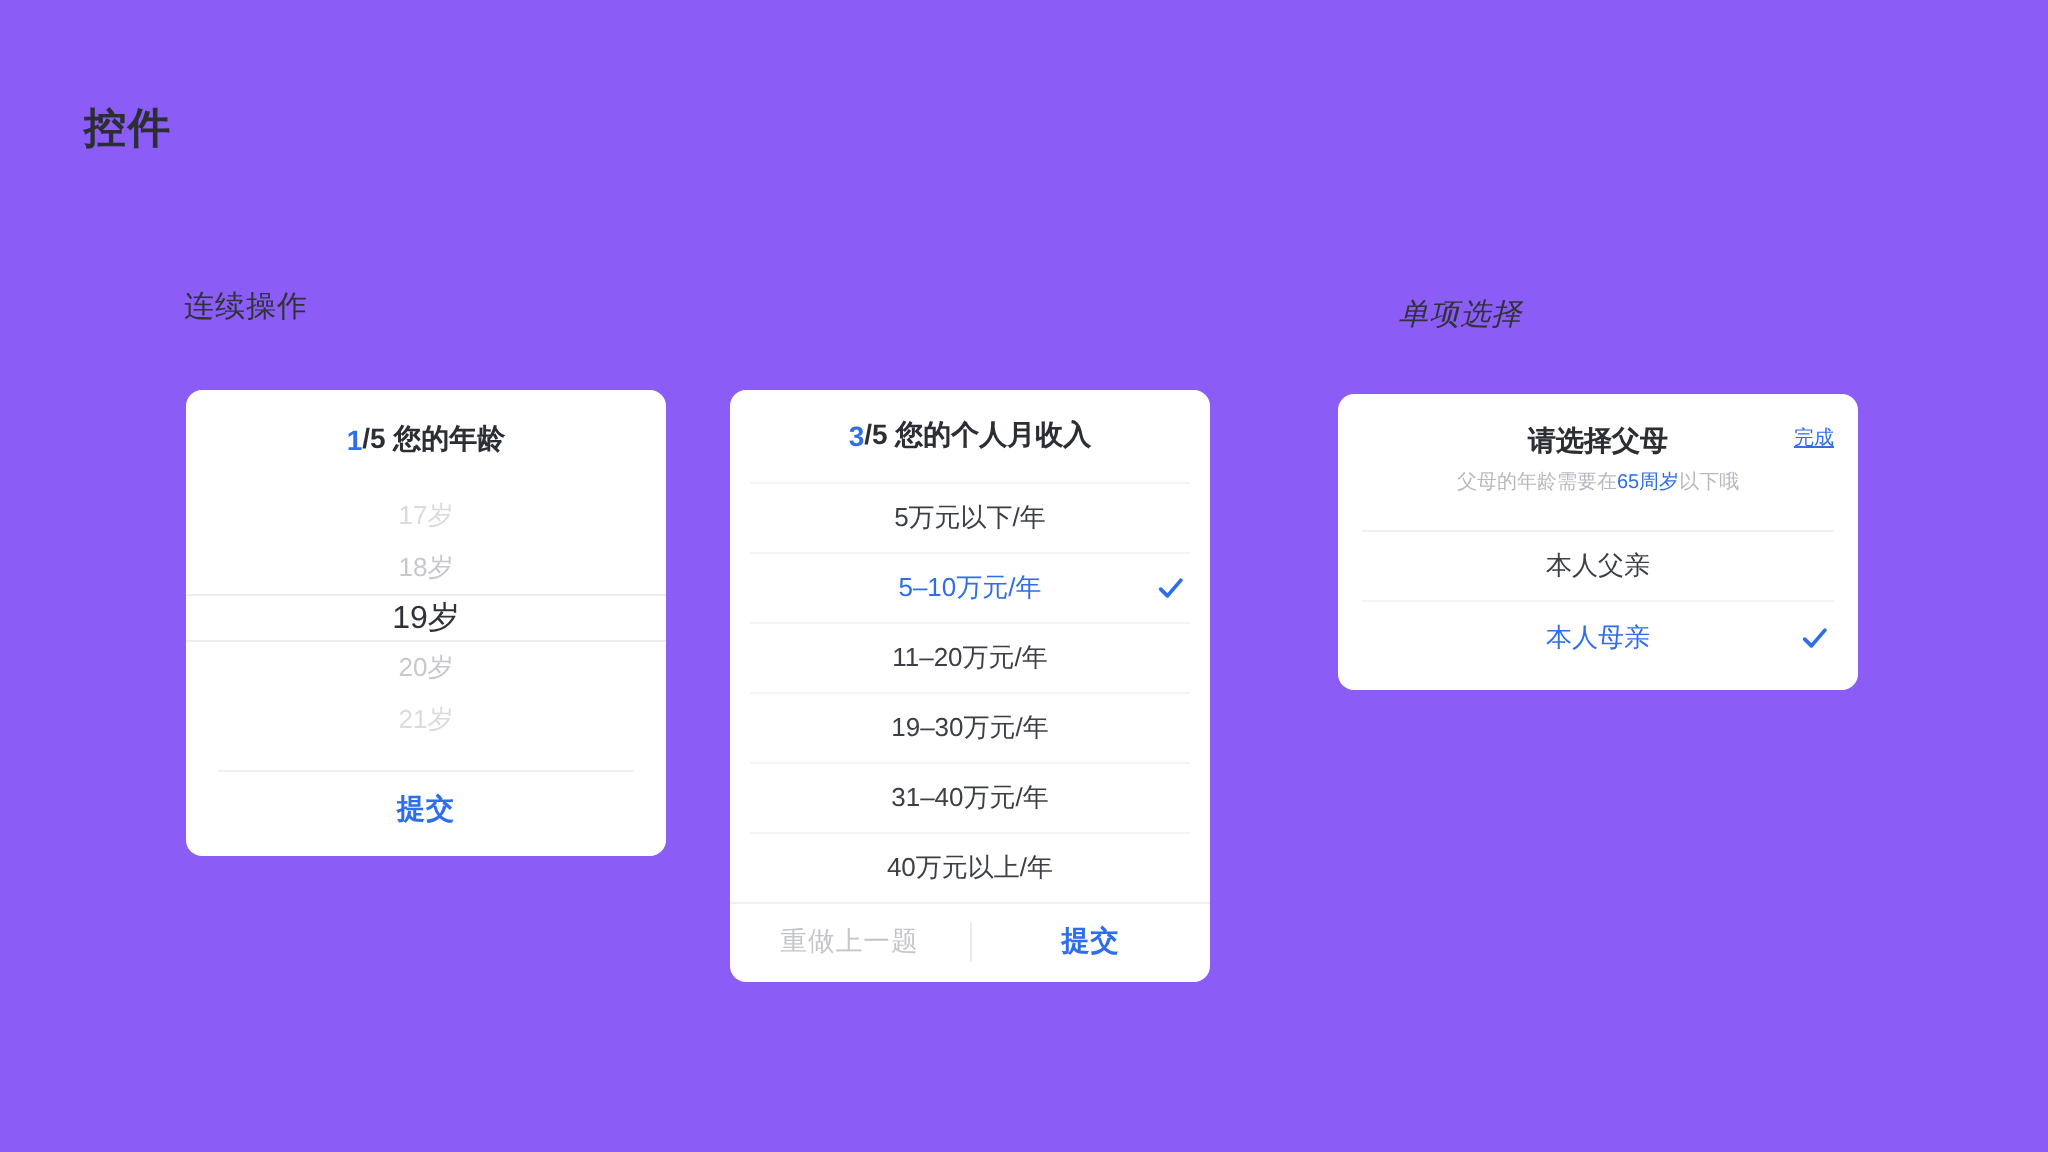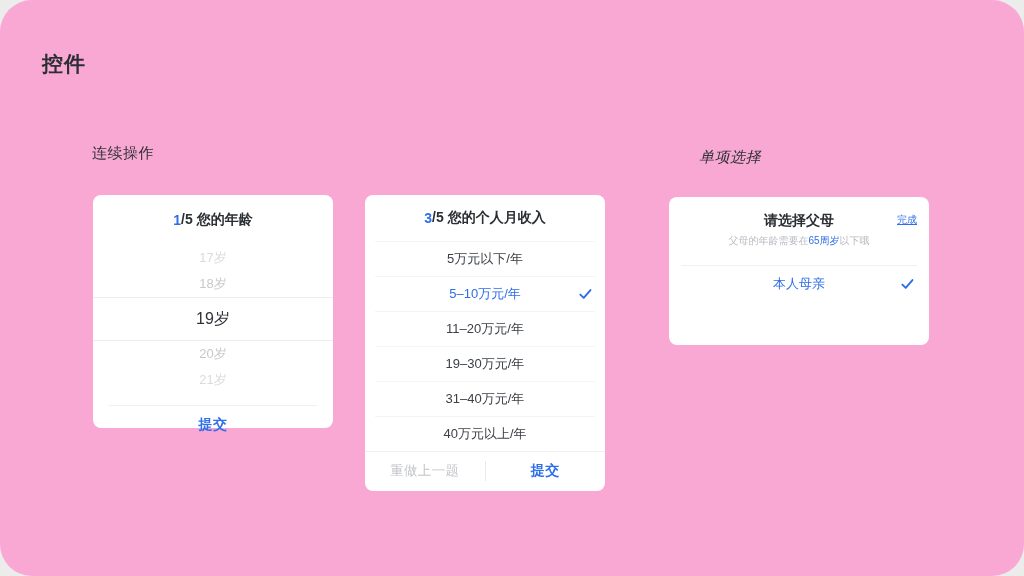--- a/index.html
+++ b/index.html
@@ -4,23 +4,22 @@
 <style>
   * { margin: 0; padding: 0; box-sizing: border-box; }
   html, body { width: 1024px; height: 576px; }
   body {
     font-family: "Liberation Sans", "DejaVu Sans", sans-serif;
     background: #ececec;
   }
   .stage {
     position: relative;
     width: 1024px; height: 576px;
-    background: #f9a8d4;
+    background: #8b5cf6;
     overflow: hidden;
-    border-radius: 32px;
   }
   .page-title {
     position: absolute; left: 42px; top: 50px;
     font-size: 21px; font-weight: 700; color: #2b2e33;
     letter-spacing: 1px;
   }
   .section-label {
     position: absolute;
     font-size: 15px; color: #2f3338; letter-spacing: 0.5px;
   }
@@ -42,21 +41,21 @@
   }
   .accent { color: #2e6ee9; }
   .picker { width: 100%; }
   .pick-item {
     display: flex; align-items: center; justify-content: center;
     font-size: 13px;
   }
   .pick-item.faded1 { height: 26px; color: #c6c8cb; }
   .pick-item.faded2 { height: 26px; color: #d9dbde; }
   .pick-item.selected {
-    height: 44px;
+    height: 24px;
     border-top: 1px solid #ededef;
     border-bottom: 1px solid #ededef;
     font-size: 16px; color: #2f3338;
   }
   .age-footer {
     margin: 12px 16px 0;
     border-top: 1px solid #eef0f1;
     height: 38px;
     display: flex; align-items: center; justify-content: center;
   }
@@ -174,20 +173,21 @@
   <div class="card card-parent">
     <div class="parent-header">
       <div class="parent-title">请选择父母</div>
       <button class="text-btn done-btn">完成</button>
     </div>
     <div class="parent-subtitle">
       <span>父母的年龄需要在</span><span class="accent">65周岁</span><span>以下哦</span>
     </div>
     <div class="parent-divider"></div>
     <div class="parent-list">
+      <div class="option-row">本人父亲</div>
       <div class="option-row selected">
         <span>本人母亲</span>
         <svg class="check" viewBox="0 0 16 16">
           <path d="M2.5 8.6l3.6 3.6 7.2-8.4" stroke="#2e6ee9" stroke-width="2" fill="none" stroke-linecap="round" stroke-linejoin="round"></path>
         </svg>
       </div>
     </div>
   </div>
 
 </div>

